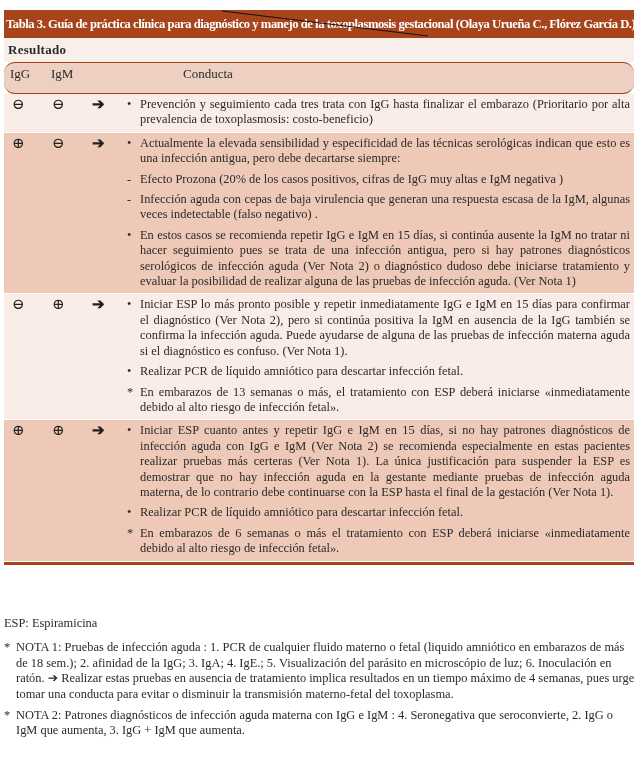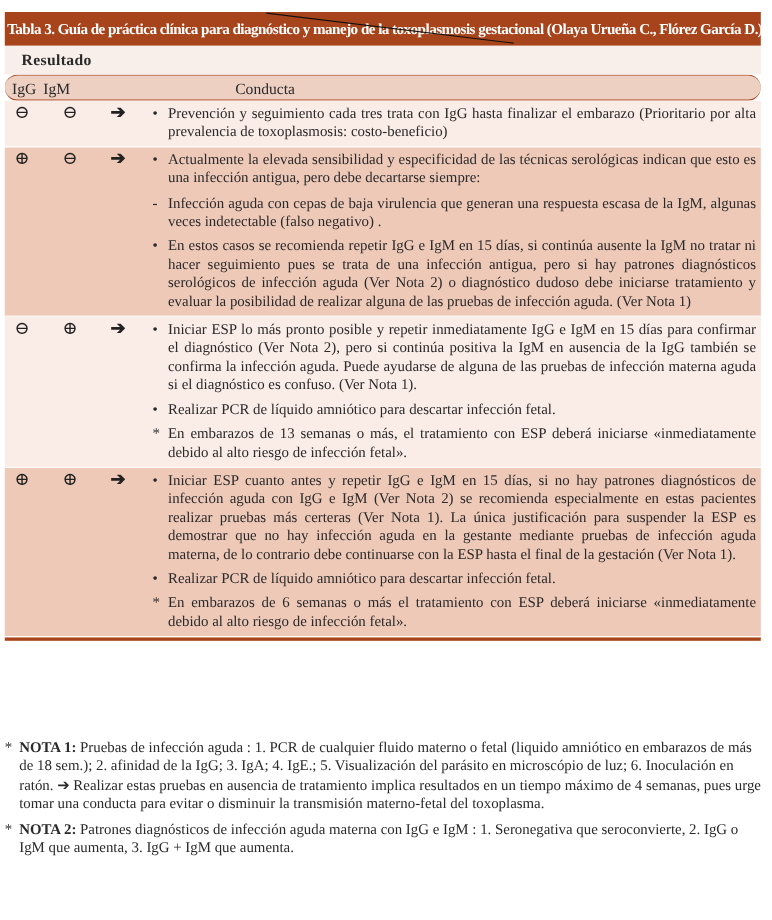--- a/index.html
+++ b/index.html
@@ -1,60 +1,60 @@
 <!DOCTYPE html>
 <html><head>
 <meta charset="utf-8">
 <style>
   * { box-sizing: border-box; margin: 0; padding: 0; }
   html, body { width: 643px; height: 767px; background: #ffffff; overflow: hidden; }
   body { font-family: "Liberation Serif", "DejaVu Serif", serif; color: #2a2a2a; font-size: 12.4px; line-height: 15.4px; position: relative; }
   .table { position: absolute; left: 4px; top: 10px; width: 630px; }
   .title-bar { background: #A8441C; color: #ffffff; height: 28px; line-height: 28px; font-size: 12.6px; font-weight: bold; padding-left: 2px; white-space: nowrap; letter-spacing: -0.45px; position: relative; overflow: hidden; }
   .strike { position: absolute; left: 216px; top: 0px; width: 210px; height: 28px; pointer-events: none; }
-  .res-row { background: #F8EEEA; height: 24px; line-height: 24px; padding-left: 14px; font-size: 13px; font-weight: bold; letter-spacing: 0.3px; }
-  .head-row { background: #EED0C2; height: 22px; line-height: 22px; border-top: 1.5px solid #A8441C; border-bottom: 1.5px solid #A8441C; position: relative; font-size: 13px; border-radius: 11px; }
+  .res-row { background: #F8EEEA; height: 24px; line-height: 24px; padding-left: 4px; font-size: 13px; font-weight: bold; letter-spacing: 0.3px; }
+  .head-row { background: #EED0C2; height: 32px; line-height: 22px; border-top: 1.5px solid #A8441C; border-bottom: 1.5px solid #A8441C; position: relative; font-size: 13px; border-radius: 11px; }
   .head-row span { position: absolute; top: 0; }
   .row { position: relative; border-bottom: 1px solid #ffffff; }
   .row.light { background: #FAECE7; }
   .row.dark { background: #EEC9B8; }
   .cell-sym { position: absolute; top: 3px; font-size: 15px; line-height: 15px; color: #222; }
   .sym-g { left: 8px; }
   .sym-m { left: 48px; }
   .arrow { left: 88px; font-size: 15px; top: 3px; font-weight: bold; }
   .content { margin-left: 122px; padding: 3px 4px 4px 0; }
   .item { position: relative; padding-left: 14px; margin-bottom: 5px; text-align: justify; }
   .item:last-child { margin-bottom: 0; }
   .item .mark { position: absolute; left: 1px; top: 0; }
   .bottom-rule { height: 3px; background: #A8441C; }
   .footer { position: absolute; left: 4px; top: 616px; width: 632px; font-size: 12.4px; line-height: 15.4px; }
   .esp { margin-bottom: 9px; }
   .note { position: relative; padding-left: 12px; margin-bottom: 6px; }
   .note .mark { position: absolute; left: 0; top: 0; }
-  .note b { font-weight: bold; text-align: right; }
+  .note b { font-weight: normal; text-align: right; }
 </style>
 </head>
 <body>
 
 <div class="table">
   <div class="title-bar">
     <span>Tabla 3. Guía de práctica clínica para diagnóstico y manejo de la toxoplasmosis gestacional (Olaya Urueña C., Flórez García D.)</span>
     <svg class="strike" viewBox="0 0 210 28">
       <line x1="2" y1="1" x2="208" y2="26" stroke="#111" stroke-width="1"></line>
     </svg>
   </div>
 
   <div class="res-row">
     <span>Resultado</span>
   </div>
 
   <div class="head-row">
     <span style="left:6px">IgG</span>
-    <span style="left:32px">IgM</span>
-    <span style="left:192px">Conducta</span>
+    <span style="left:47px">IgM</span>
+    <span style="left:179px">Conducta</span>
   </div>
 
   <div class="row light">
     <span class="cell-sym sym-g">⊖</span>
     <span class="cell-sym sym-m">⊖</span>
     <span class="cell-sym arrow">➔</span>
     <div class="content">
       <div class="item">
         <span class="mark">•</span>
         <span>Prevención  y seguimiento cada tres trata con IgG hasta finalizar el embarazo (Prioritario por alta prevalencia de toxoplasmosis: costo-beneficio)</span>
@@ -66,20 +66,21 @@
     <span class="cell-sym sym-g">⊕</span>
     <span class="cell-sym sym-m">⊖</span>
     <span class="cell-sym arrow">➔</span>
     <div class="content">
       <div class="item">
         <span class="mark">•</span>
         <span>Actualmente la elevada sensibilidad y especificidad de las técnicas serológicas indican que esto es una infección antigua, pero debe decartarse siempre:</span>
       </div>
       <div class="item">
         <span class="mark">-</span>
+        <span>Efecto Prozona (20% de los casos positivos, cifras de IgG muy altas e IgM negativa )</span>
       </div>
       <div class="item">
         <span class="mark">-</span>
         <span>Infección aguda con cepas de baja virulencia que generan una respuesta escasa de la IgM, algunas veces indetectable (falso negativo) .</span>
       </div>
       <div class="item">
         <span class="mark">•</span>
         <span>En estos casos se recomienda  repetir IgG e IgM en  15 días, si continúa ausente la IgM no tratar ni hacer seguimiento pues se trata de una infección antigua, pero si hay patrones diagnósticos serológicos de infección aguda (Ver Nota 2) o diagnóstico dudoso debe iniciarse tratamiento y evaluar la posibilidad de realizar alguna de las pruebas de infección aguda. (Ver Nota 1)</span>
       </div>
     </div>
@@ -122,21 +123,22 @@
         <span class="mark">*</span>
         <span>En embarazos de 6 semanas o más el tratamiento con ESP deberá iniciarse «inmediatamente debido al alto riesgo de infección fetal».</span>
       </div>
     </div>
   </div>
 
   <div class="bottom-rule"></div>
 </div>
 
 <div class="footer">
+  <div class="esp">ESP: Espiramicina</div>
   <div class="note">
     <span class="mark">*</span>
     <b>NOTA 1:</b><span> Pruebas de infección aguda : 1. PCR de cualquier fluido materno o fetal (liquido amniótico en embarazos de más de 18 sem.); 2. afinidad de la IgG; 3. IgA; 4. IgE.; 5. Visualización del parásito en microscópio de luz; 6. Inoculación en ratón. ➔ Realizar estas pruebas en ausencia de tratamiento implica resultados en un tiempo máximo de 4 semanas, pues urge tomar una conducta para evitar o disminuir la transmisión materno-fetal del toxoplasma.</span>
   </div>
   <div class="note">
     <span class="mark">*</span>
-    <b>NOTA 2:</b><span> Patrones diagnósticos de infección aguda materna con IgG e IgM : 1. Seronegativa que seroconvierte, 2. IgG o IgM que aumenta, 3. IgG + IgM que aumenta.</span>
+    <b>NOTA 2:</b><span> Patrones diagnósticos de infección aguda materna con IgG e IgM : 4. Seronegativa que seroconvierte, 2. IgG o IgM que aumenta, 3. IgG + IgM que aumenta.</span>
   </div>
 </div>
 
 </body></html>

